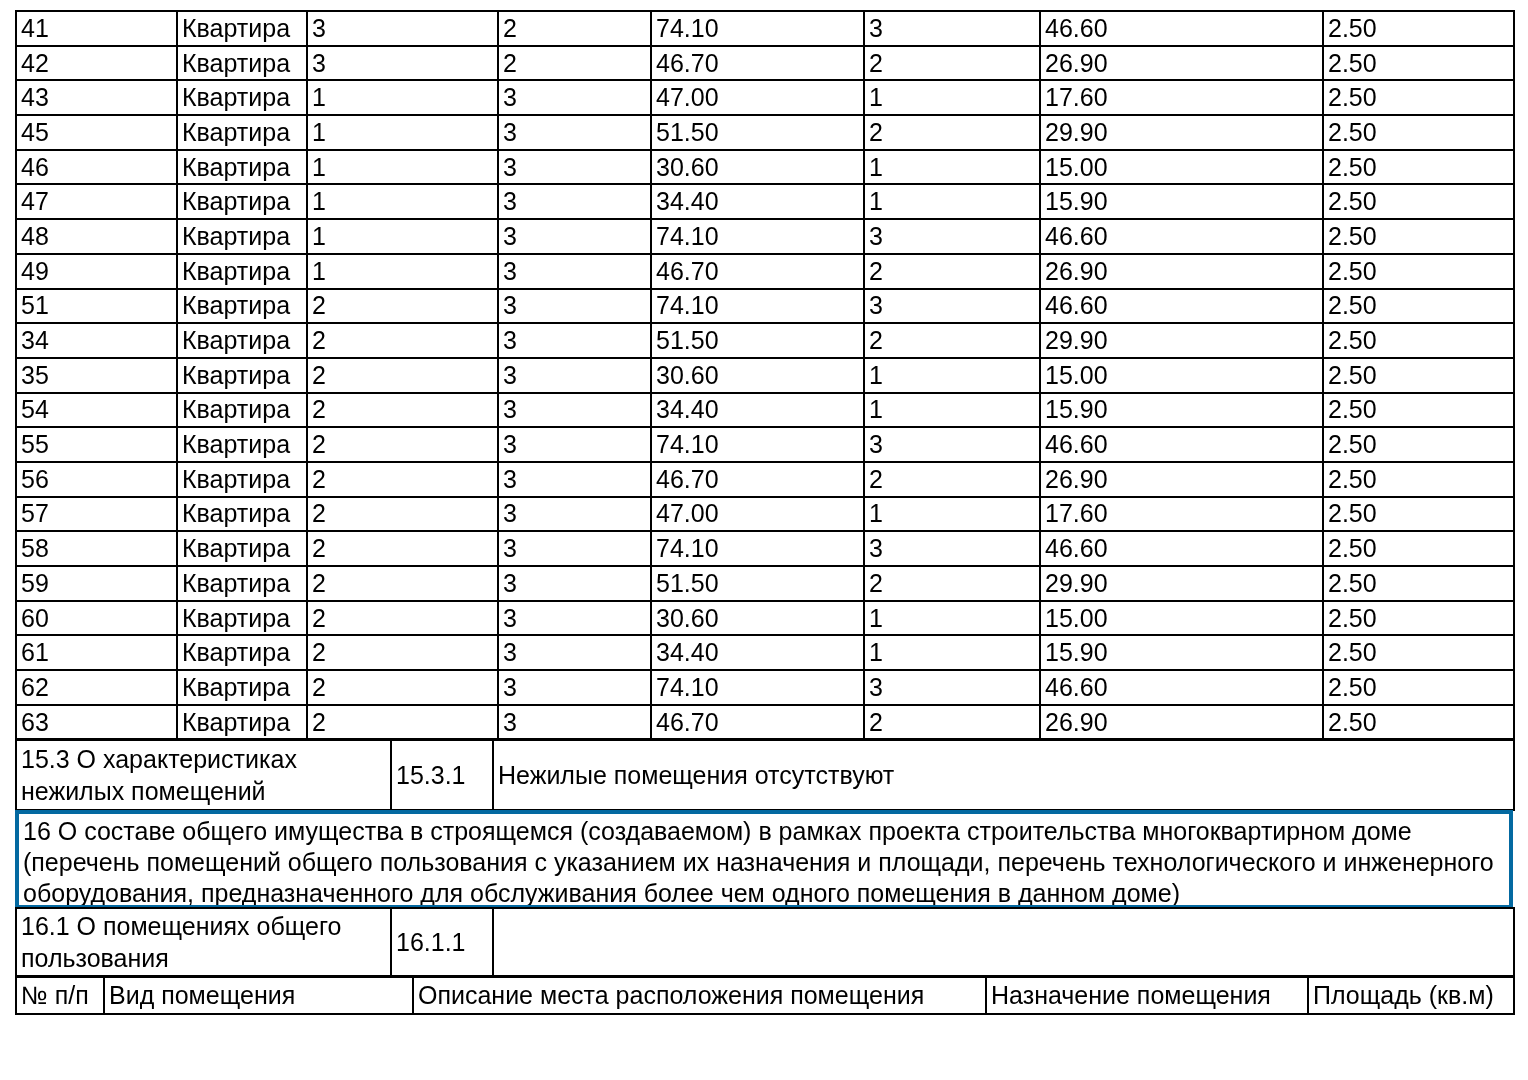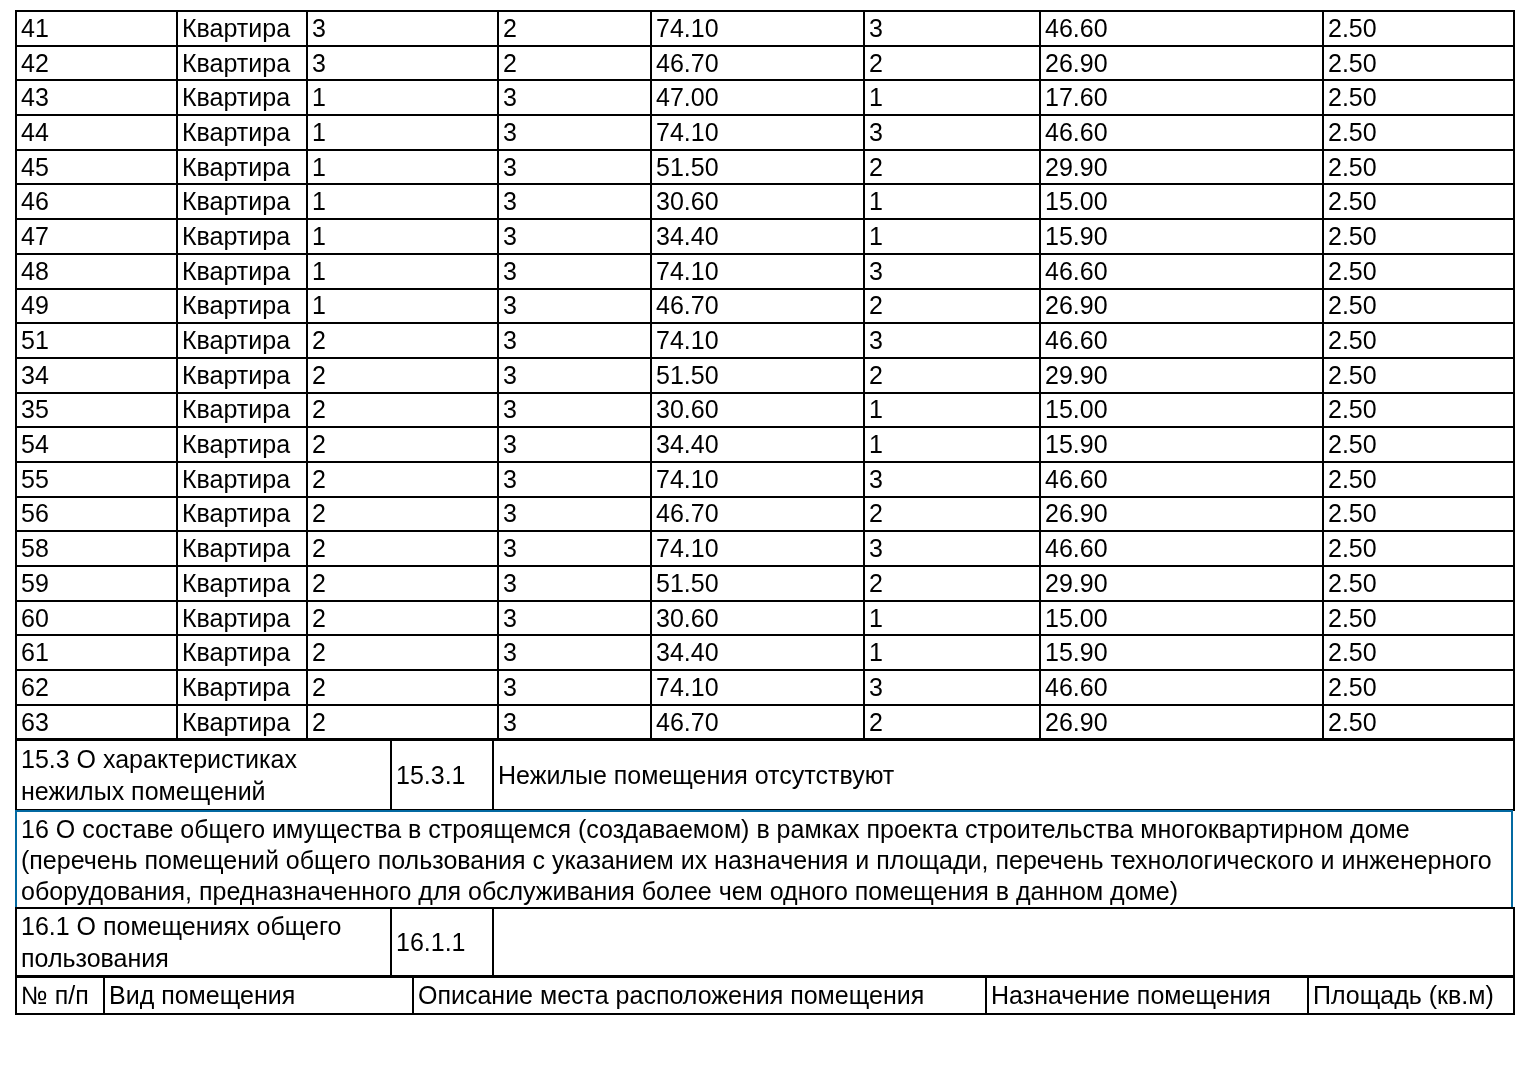--- a/index.html
+++ b/index.html
@@ -41,21 +41,21 @@
   
   .main tr { height: 34.7px; }
   
   .s153 { margin-top: -1px; }
   .s153 tr { height: 70px; }
   .s153 td { white-space: normal; line-height: 32px; }
   .s153 td.code { white-space: nowrap; margin-left: 12px; }
   
   .block16 {
     margin-top: -1px;
-    border: 2px solid #0369a1;
+    border: 4px solid #0369a1;
     box-sizing: border-box;
     height: 99px;
     padding: 2px 6px 2px 4px;
     line-height: 31px;
     overflow: hidden;
   }
   
   .s161 { margin-top: -2px; }
   .s161 tr { height: 68px; }
   .s161 td { white-space: normal; line-height: 32px; }
@@ -107,30 +107,20 @@
             <td>43</td>
             <td>Квартира</td>
             <td>1</td>
             <td>3</td>
             <td>47.00</td>
             <td>1</td>
             <td>17.60</td>
             <td>2.50</td>
           </tr>
           <tr>
-            <td>44</td>
-            <td>Квартира</td>
-            <td>1</td>
-            <td>3</td>
-            <td>74.10</td>
-            <td>3</td>
-            <td>46.60</td>
-            <td>2.50</td>
-          </tr>
-          <tr>
             <td>45</td>
             <td>Квартира</td>
             <td>1</td>
             <td>3</td>
             <td>51.50</td>
             <td>2</td>
             <td>29.90</td>
             <td>2.50</td>
           </tr>
           <tr>
@@ -224,20 +214,30 @@
             <td>2.50</td>
           </tr>
           <tr>
             <td>56</td>
             <td>Квартира</td>
             <td>2</td>
             <td>3</td>
             <td>46.70</td>
             <td>2</td>
             <td>26.90</td>
+            <td>2.50</td>
+          </tr>
+          <tr>
+            <td>57</td>
+            <td>Квартира</td>
+            <td>2</td>
+            <td>3</td>
+            <td>47.00</td>
+            <td>1</td>
+            <td>17.60</td>
             <td>2.50</td>
           </tr>
           <tr>
             <td>58</td>
             <td>Квартира</td>
             <td>2</td>
             <td>3</td>
             <td>74.10</td>
             <td>3</td>
             <td>46.60</td>

